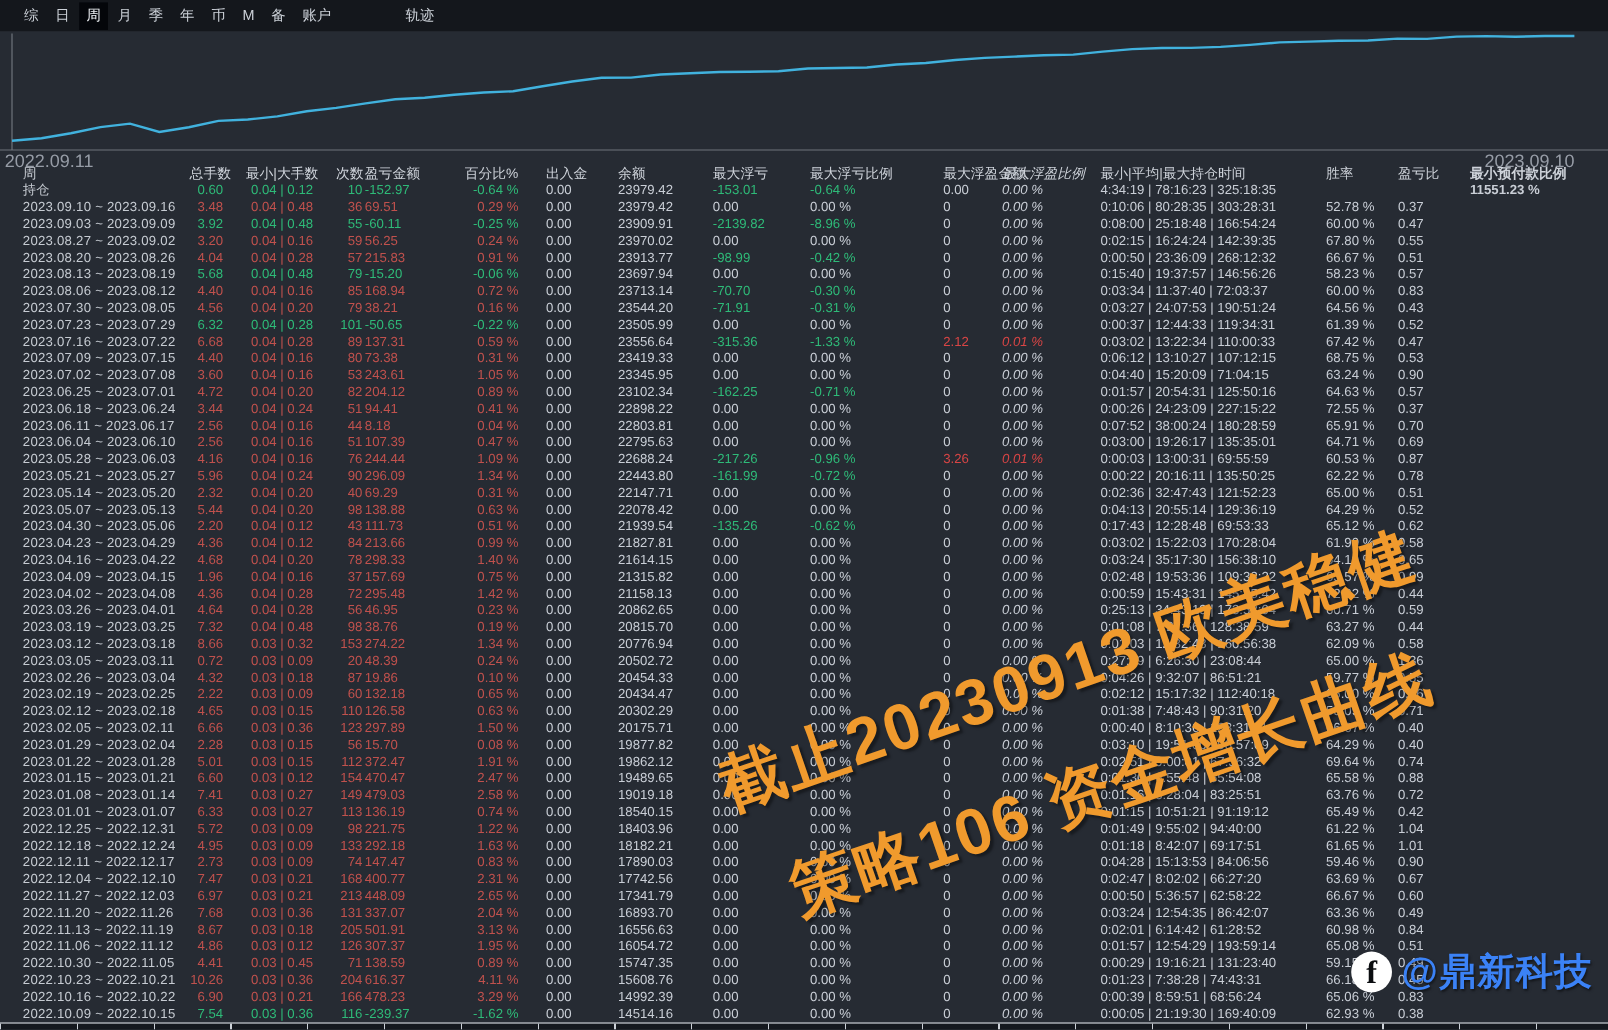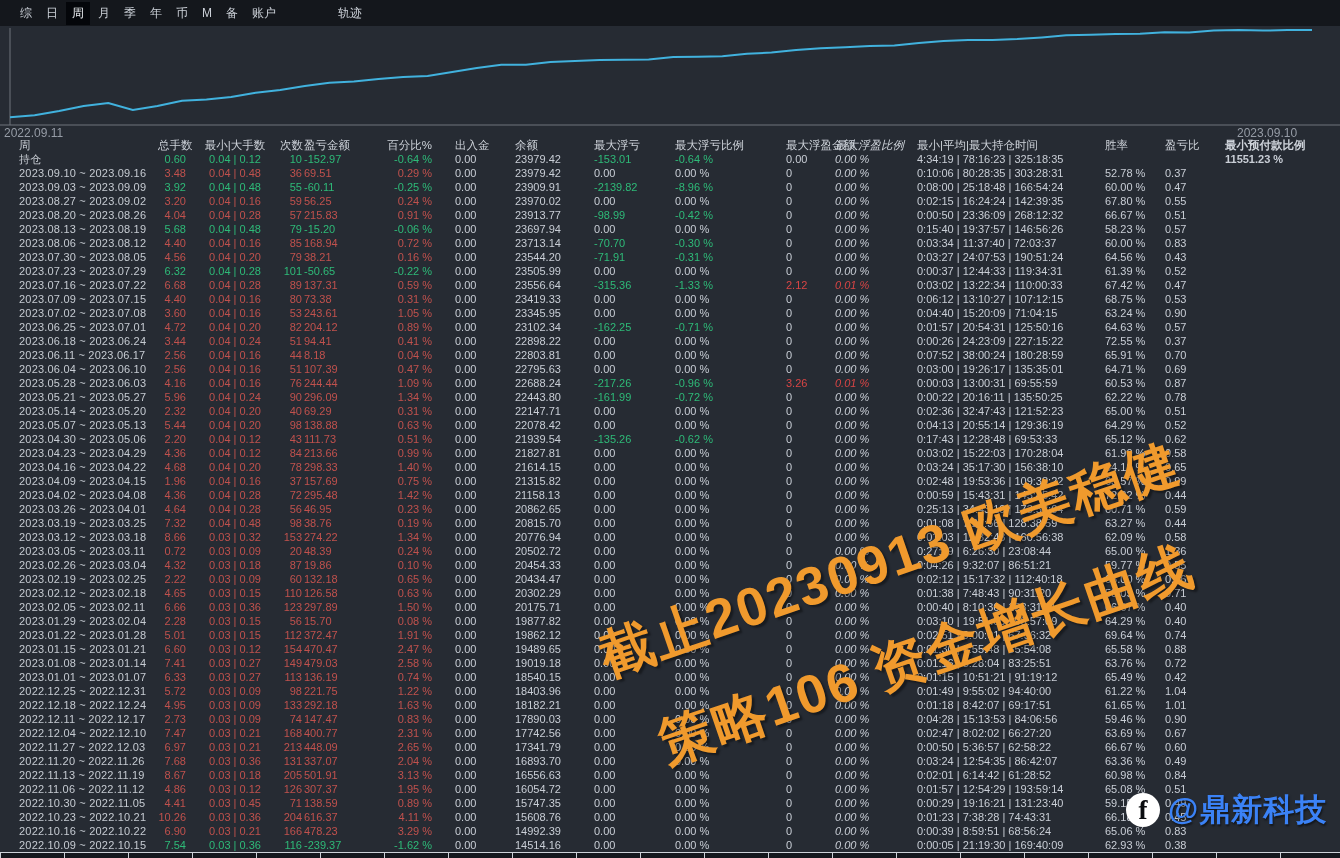--- a/index.html
+++ b/index.html
@@ -9,21 +9,21 @@
     font-family:"Liberation Sans",sans-serif;
   }
   
   .menubar{height:26px;background:#14171c;display:flex;align-items:center;padding-left:14px;}
   .menu-item{color:#ccd1d8;font-size:12px;padding:3px 6px;margin-right:2px;white-space:nowrap;}
   .menu-item.sel{background:#04060a;color:#eef1f5;}
   .menu-item.gap{margin-left:48px;}
   
   .chart-area{position:relative;height:112px;}
   .chart-area svg{position:absolute;left:0;top:0;}
-  .chart-label{position:absolute;font-size:12px;color:#969ca6;top:100px;white-space:nowrap;}
+  .chart-label{position:absolute;font-size:15px;color:#969ca6;top:100px;white-space:nowrap;}
   .chart-label.start{left:4px;}
   .chart-label.end{left:1237px;}
   
   .trow{
     display:grid;
     grid-template-columns:158px 32px 90px 24px 48px 82px 76px 80px 80px 80px 80px 82px 188px 60px 60px 120px;
     height:14px;line-height:14px;font-size:11px;
   }
   .trow .cell,.trow .hcell{white-space:nowrap;overflow:visible;}
   .hcell{color:#ced3da;font-size:11.5px;}

